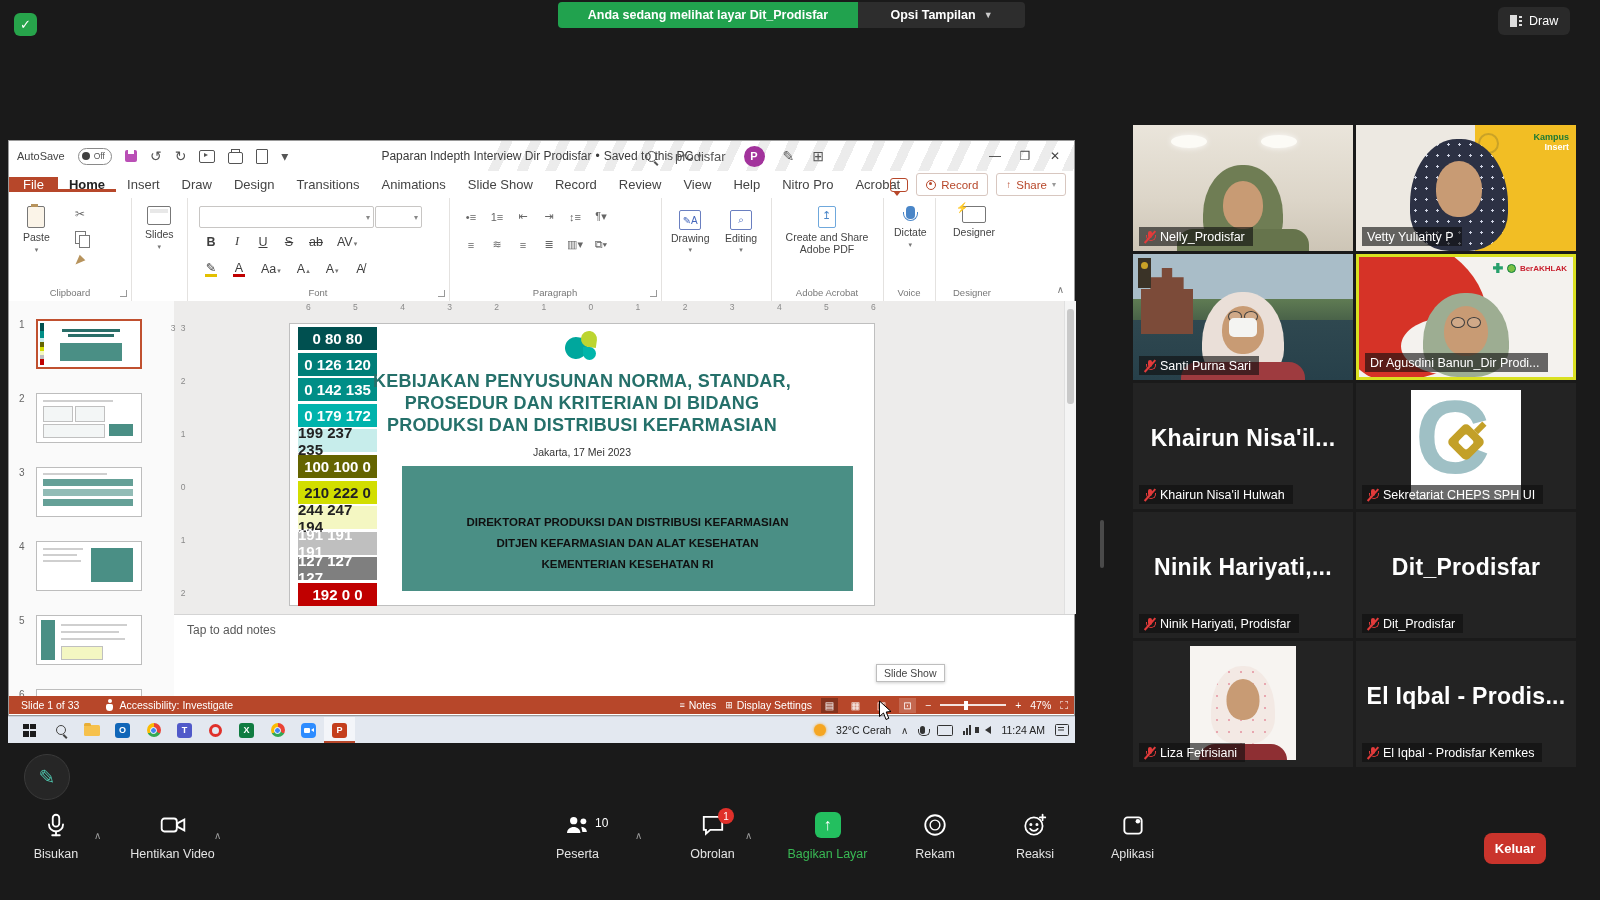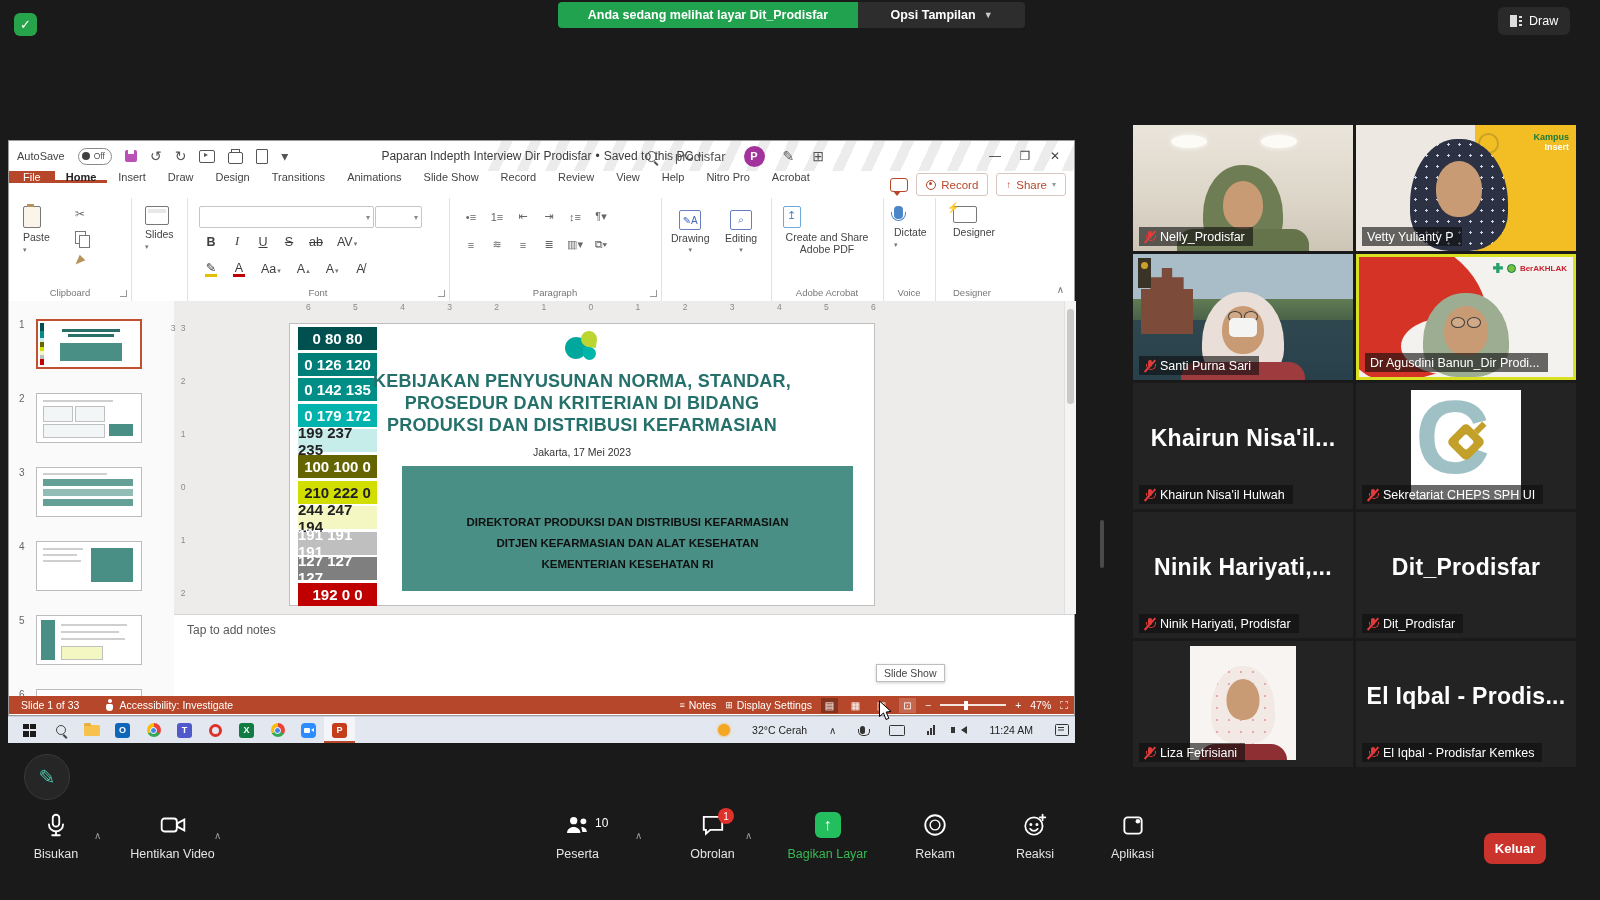--- a/index.html
+++ b/index.html
@@ -33,36 +33,36 @@
   .prn::before{content:"";position:absolute;left:2px;top:-4px;width:7px;height:3px;border:1.4px solid #555;border-bottom:none;}
   .pg{width:10px;height:13px;border:1.4px solid #555;border-radius:1px;position:relative;}
   .ttl{position:absolute;left:0;right:0;top:0;height:30px;display:flex;align-items:center;justify-content:center;gap:4px;font-size:12px;color:#3a3a3a;pointer-events:none;}
   .ttl b{font-weight:normal;}
   .tr-ic{position:absolute;top:0;height:30px;display:flex;align-items:center;gap:18px;color:#555;font-size:13px;z-index:3;}
   .avatar{width:21px;height:21px;border-radius:50%;background:#A2339C;color:#fff;font-size:11px;font-weight:bold;display:flex;align-items:center;justify-content:center;}
   .mag{width:9px;height:9px;border:1.6px solid #555;border-radius:50%;position:relative;}
   .mag::after{content:"";position:absolute;left:8px;top:9px;width:5px;height:1.6px;background:#555;transform:rotate(45deg);transform-origin:0 0;}
   .winbtn{width:30px;text-align:center;color:#444;font-size:12px;}
 
-  .tabs{position:absolute;left:0;top:30px;right:0;height:27px;background:#fff;border-bottom:1px solid #E1DFDD;display:flex;align-items:flex-start;font-size:11px;color:#444;}
+  .tabs{position:absolute;left:0;top:30px;right:0;height:27px;background:#fff;border-bottom:1px solid #E1DFDD;display:flex;align-items:center;font-size:13px;color:#444;}
   .tab{display:flex;align-items:center;padding:0 11px;}
   .tab.file{background:#B7472A;color:#fff;padding:0 14px;}
   .tab.on{color:#222;box-shadow:inset 0 -3px 0 #B7472A;font-weight:bold;}
   .tabright{position:absolute;right:8px;top:30px;height:27px;display:flex;align-items:center;gap:8px;z-index:3;}
   .cmt{width:16px;height:12px;border:1.4px solid #B7472A;border-radius:3px;position:relative;}
   .cmt::after{content:"";position:absolute;left:2px;bottom:-5px;border-left:4px solid transparent;border-right:4px solid transparent;border-top:5px solid #B7472A;}
   .rsbtn{display:flex;align-items:center;gap:5px;border:1px solid #d8c7c0;border-radius:3px;height:21px;padding:0 9px;color:#B7472A;font-size:11.5px;}
   .dotic{width:8px;height:8px;border:1.5px solid #B7472A;border-radius:50%;display:inline-block;position:relative;}
   .dotic::after{content:"";position:absolute;left:1.5px;top:1.5px;width:3px;height:3px;border-radius:50%;background:#B7472A;}
 
   .ribbon{position:absolute;left:0;top:57px;right:0;height:103px;background:#fff;border-bottom:1px solid #D6D4D2;font-size:10px;color:#555;}
   .grp{position:absolute;top:0;bottom:0;border-right:1px solid #E4E2E0;}
   .glab{position:absolute;bottom:3px;left:0;right:0;text-align:center;font-size:9.5px;color:#777;}
   .dlg{position:absolute;right:4px;bottom:4px;width:6px;height:6px;border-right:1.5px solid #999;border-bottom:1.5px solid #999;}
-  .bigbtn{position:absolute;top:8px;display:flex;flex-direction:column;gap:3px;color:#444;font-size:10.5px;}
+  .bigbtn{position:absolute;top:8px;display:flex;flex-direction:column;align-items:center;gap:3px;color:#444;font-size:10.5px;}
   .clip{width:16px;height:20px;border:1.5px solid #777;border-radius:2px;background:#FBF4E8;position:relative;}
   .clip::before{content:"";position:absolute;left:3px;top:-3px;width:7px;height:3px;background:#B7935C;}
   .mini{position:absolute;font-size:12px;color:#666;line-height:1;}
   .cpy{width:9px;height:11px;border:1.3px solid #777;background:#fff;position:relative;}
   .cpy::after{content:"";position:absolute;left:2.5px;top:2.5px;width:9px;height:11px;border:1.3px solid #777;background:#fff;}
   .brush{width:0;height:0;border-left:4px solid transparent;border-right:4px solid transparent;border-top:10px solid #B7935C;transform:rotate(45deg);}
   .nslide{width:22px;height:17px;border:1.5px solid #777;border-radius:2px;position:relative;}
   .nslide::after{content:"";position:absolute;left:2px;top:2px;right:2px;height:4px;background:#e8e8e8;}
   .combo{position:absolute;height:20px;border:1px solid #C8C6C4;border-radius:2px;display:flex;align-items:center;justify-content:flex-end;padding-right:3px;color:#888;font-size:8px;background:#fff;}
   .frow{position:absolute;display:flex;gap:14px;align-items:center;color:#3e3e3e;font-size:12.5px;}
@@ -144,21 +144,21 @@
   .smag::after{content:"";position:absolute;left:7px;top:8px;width:5px;height:1.5px;background:#444;transform:rotate(45deg);transform-origin:0 0;}
   .fold{width:16px;height:11px;background:#F6C14C;border-radius:1.5px;position:relative;}
   .fold::before{content:"";position:absolute;left:0;top:-2px;width:7px;height:3px;background:#E8AE35;border-radius:1.5px 1.5px 0 0;}
   .sq{width:15px;height:15px;border-radius:3px;display:flex;align-items:center;justify-content:center;color:#fff;font-size:9px;font-weight:bold;}
   .chrome{width:14px;height:14px;border-radius:50%;background:conic-gradient(#EA4335 0 120deg,#34A853 120deg 240deg,#FBBC05 240deg 360deg);position:relative;}
   .chrome::after{content:"";position:absolute;left:3.5px;top:3.5px;width:7px;height:7px;border-radius:50%;background:#4285F4;border:1.5px solid #fff;box-sizing:border-box;}
   .opera{width:13px;height:13px;border:3.2px solid #E0302A;border-radius:50%;box-sizing:border-box;}
   .zsq{width:15px;height:15px;border-radius:4px;background:#2D8CFF;position:relative;}
   .zsq::before{content:"";position:absolute;left:3px;top:5px;width:6px;height:5px;background:#fff;border-radius:1px;}
   .zsq::after{content:"";position:absolute;left:9.5px;top:5.5px;border-top:2px solid transparent;border-bottom:2px solid transparent;border-right:3px solid #fff;}
-  .tray{position:absolute;right:6px;top:0;height:26px;display:flex;align-items:center;gap:22px;font-size:10.5px;color:#222;}
+  .tray{position:absolute;right:6px;top:0;height:26px;display:flex;align-items:center;gap:10px;font-size:10.5px;color:#222;}
   .sun{width:12px;height:12px;border-radius:50%;background:#F5A623;box-shadow:0 0 3px #F5A623;}
   .tico{color:#333;font-size:10px;}
   .i-mic{width:5px;height:8px;background:#333;border-radius:2.5px;position:relative;margin:0 2px;}
   .i-mic::after{content:"";position:absolute;left:-2.5px;top:3px;width:10px;height:6px;border:1.2px solid #333;border-top:none;border-radius:0 0 5px 5px;}
   .i-kbd{width:14px;height:9px;border:1.2px solid #333;border-radius:1.5px;}
   .i-net{display:flex;align-items:flex-end;gap:1px;}
   .i-net i{width:2px;background:#333;display:block;}
   .i-vol{width:0;height:0;border-top:4px solid transparent;border-bottom:4px solid transparent;border-right:6px solid #333;position:relative;margin-left:4px;}
   .i-vol::before{content:"";position:absolute;left:-10px;top:-3px;width:4px;height:6px;background:#333;}
   .i-note{width:12px;height:10px;border:1.2px solid #333;border-radius:1.5px;position:relative;}

